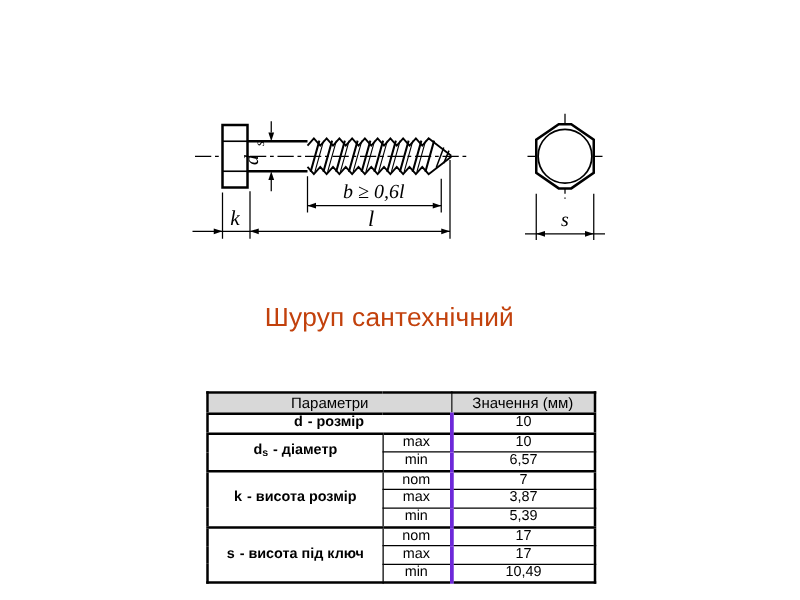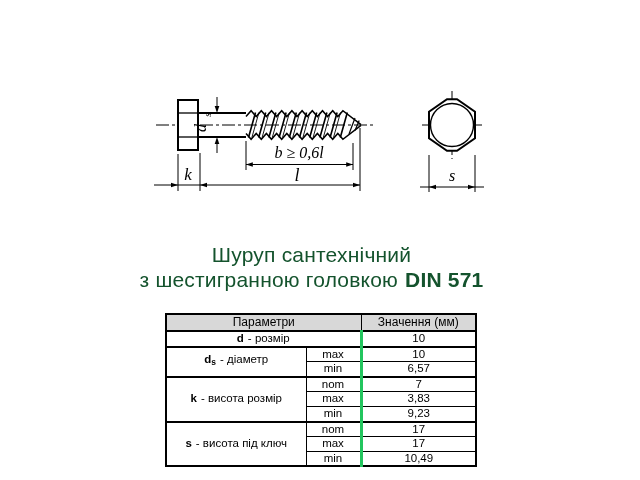--- a/index.html
+++ b/index.html
@@ -9,44 +9,44 @@
   }
   
   .drawing { position:absolute; left:0; top:0; }
   .dimtext {
     font-family:"Liberation Serif", serif;
     font-style:italic; fill:#000;
   }
   
   .title {
     position:absolute; top:242px; left:0; width:623px;
-    text-align:center; font-size:21px; line-height:25px; color:#14532d;
+    text-align:center; font-size:21px; line-height:25px; color:#c2410c;
     letter-spacing:0.2px;
   }
   .title .din { font-weight:bold; margin-left:7px; }
   
   .spec-table {
     position:absolute; left:165px; top:313px; width:310px;
     border-collapse:collapse; table-layout:fixed;
     font-size:11.5px; border:2px solid #000; background:#fff;
   }
   .spec-table th, .spec-table td {
     border:1px solid #000; text-align:center; vertical-align:middle;
     padding:0; height:13.6px; line-height:13.6px; font-weight:normal;
     overflow:hidden; white-space:nowrap;
   }
   .spec-table th {
     background:var(--header_bg, #d8d8d8); height:15px; font-size:12px;
     border-bottom:2.5px solid #000;
   }
   .spec-table tr.sep td { border-top:2.5px solid #000; }
-  .spec-table td.vcol { border-left:3px solid #22c55e; }
+  .spec-table td.vcol { border-left:3px solid #6d28d9; }
   .sym { font-weight:bold; }
   .sub { font-weight:bold; font-size:8.5px; vertical-align:-2px; }
-  .lbl { margin-left:4px; }
+  .lbl { margin-left:4px;font-weight:bold; }
   .bold { font-weight:bold; }
 </style>
 </head>
 <body>
 
 <svg class="drawing" width="640" height="235" viewBox="0 0 640 235" stroke="#000" fill="none" stroke-linecap="butt">
 
   <g>
 
     <line x1="156" y1="125" x2="374" y2="125" stroke-width="1" stroke-dasharray="13 3 3 3"></line>
@@ -111,21 +111,20 @@
       <line x1="420" y1="187" x2="484" y2="187"></line>
       <polygon points="429,187 436,184.7 436,189.3" fill="#000" stroke="none"></polygon>
       <polygon points="475,187 468,184.7 468,189.3" fill="#000" stroke="none"></polygon>
       <text class="dimtext" font-size="16" text-anchor="middle" x="452" y="181" stroke="none">s</text>
     </g>
   </g>
 </svg>
 
 <div class="title">
   <div>Шуруп сантехнічний</div>
-  <div><span>з шестигранною головкою</span><span class="din">DIN 571</span></div>
 </div>
 
 <table class="spec-table">
   <colgroup>
       <col style="width:140px">
       <col style="width:55px">
       <col style="width:115px">
     </colgroup>
   <thead>
     <tr>
@@ -147,25 +146,25 @@
       <td>min</td>
       <td class="vcol">6,57</td>
     </tr>
     <tr class="sep">
       <td rowspan="3"><span class="sym">k</span><span class="lbl">- висота розмір</span></td>
       <td>nom</td>
       <td class="vcol">7</td>
     </tr>
     <tr>
       <td>max</td>
-      <td class="vcol">3,83</td>
+      <td class="vcol">3,87</td>
     </tr>
     <tr>
       <td>min</td>
-      <td class="vcol">9,23</td>
+      <td class="vcol">5,39</td>
     </tr>
     <tr class="sep">
       <td rowspan="3"><span class="sym">s</span><span class="lbl">- висота під ключ</span></td>
       <td>nom</td>
       <td class="vcol">17</td>
     </tr>
     <tr>
       <td>max</td>
       <td class="vcol">17</td>
     </tr>

